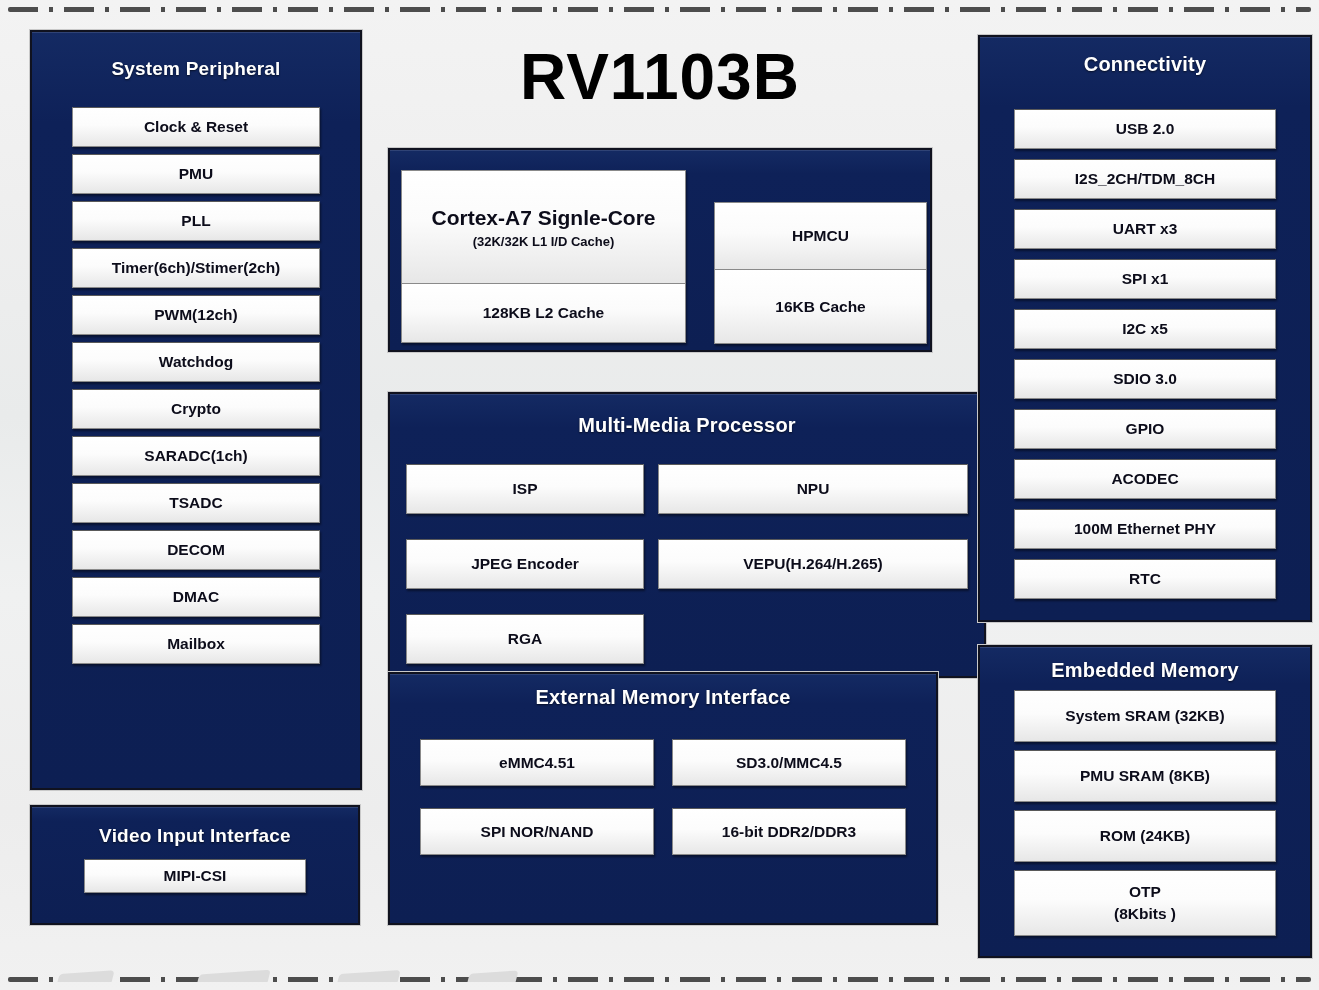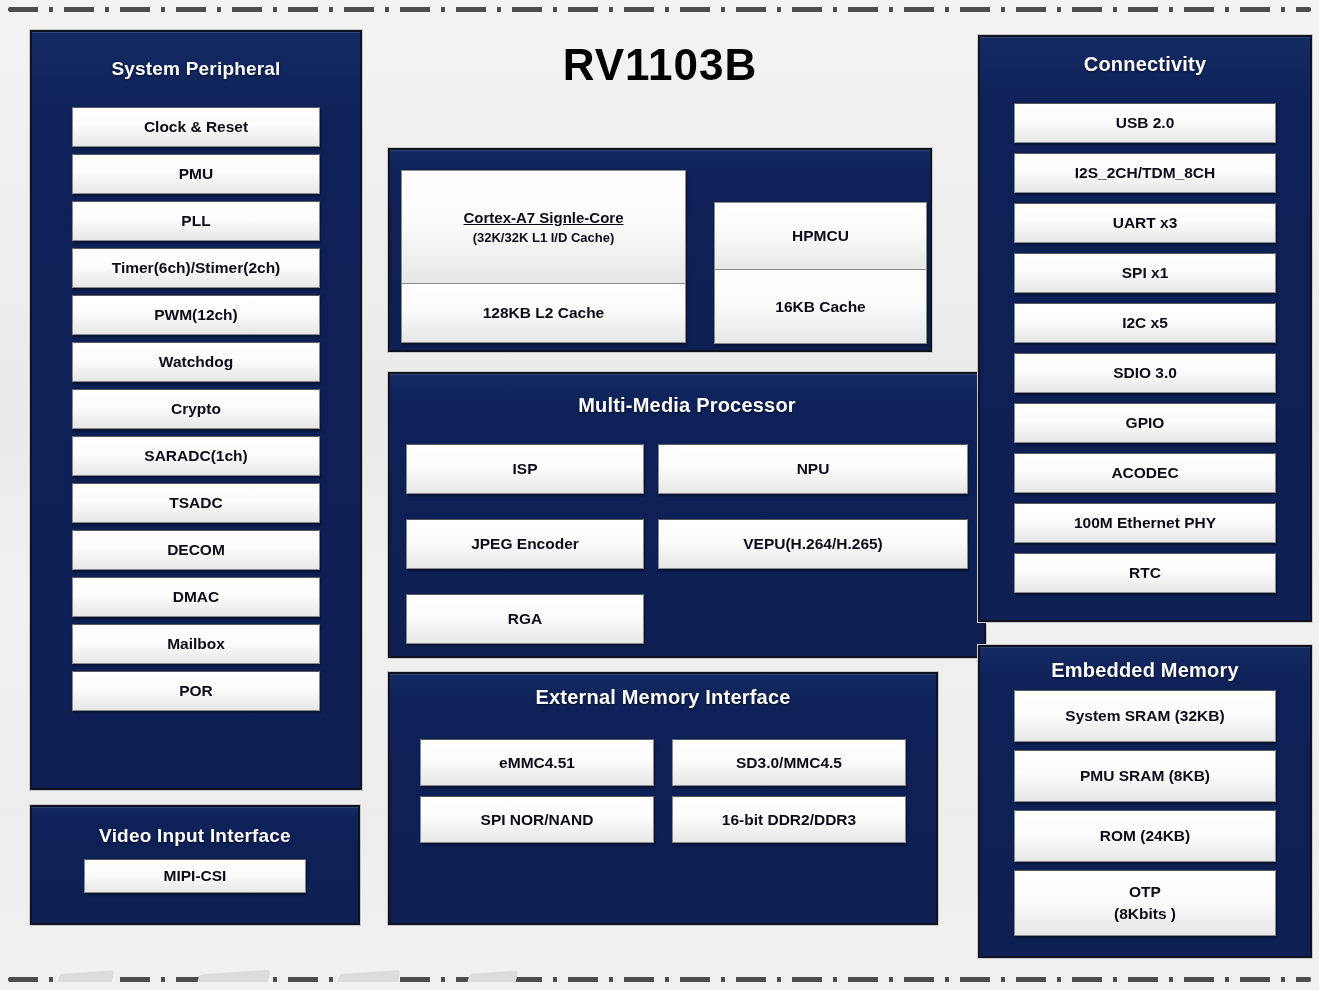--- a/index.html
+++ b/index.html
@@ -44,56 +44,56 @@
   .panel-sysper .heading { font-size:19px; height:30px; margin-bottom:19px; }
   .panel-sysper .wbox { height:40px; margin-bottom:7px; flex:none; }
 
   .panel-video { left:30px; top:805px; width:330px; height:120px; padding:18px 52px 0; }
   .panel-video .heading { font-size:19px; margin-bottom:12px; }
   .panel-video .wbox { height:34px; }
 
   
   .chip-title {
     position:absolute; left:388px; top:40px; width:544px;
-    text-align:center; font-size:44px; font-weight:bold; color:#000;
+    text-align:center; font-size:64px; font-weight:bold; color:#000;
     letter-spacing:1px;
   }
 
   
   .panel-cpu { left:388px; top:148px; width:544px; height:204px; }
   .cpu-left { position:absolute; left:11px; top:20px; width:285px; height:173px; display:flex; flex-direction:column; }
   .cpu-core { flex:none; height:113px; display:flex; flex-direction:column; align-items:center; justify-content:center; gap:4px; border-bottom:none; }
-  .cpu-core-title { font-size:15px;text-decoration:underline; }
+  .cpu-core-title { font-size:21px; }
   .cpu-core-sub { font-size:13px; }
   .cpu-l2 { flex:1; border-top:1px solid #8a8a8a; }
   .cpu-right { position:absolute; left:324px; top:52px; width:213px; height:142px; display:flex; flex-direction:column; }
   .cpu-mcu { flex:none; height:67px; }
   .cpu-mcache { flex:1; border-top:1px solid #8a8a8a; }
   .cpu-cell { display:flex; align-items:center; justify-content:center; font-weight:bold; font-size:15.5px; color:#0c0c1a;
     background:linear-gradient(180deg,#ffffff 0%,#fbfbfb 45%,#e7e7e7 100%); border:1px solid #8a8a8a;
     box-shadow:1px 2px 2px rgba(0,0,0,0.45); }
   .no-shadow { box-shadow:none; }
 
   
-  .panel-mm { left:388px; top:372px; width:598px; height:286px; padding:20px 16px 0; }
+  .panel-mm { left:388px; top:392px; width:598px; height:286px; padding:20px 16px 0; }
   .panel-mm .heading { margin-bottom:27px; }
   .mm-row { display:flex; gap:14px; margin-bottom:25px;border-radius:13px; }
   .mm-row .wbox { height:50px; }
   .mm-left { width:238px; flex:none; }
   .mm-right { flex:1; }
 
   
   .panel-ext { left:388px; top:672px; width:550px; height:253px; padding:12px 30px 0; }
   .panel-ext .heading { margin-bottom:30px; }
-  .ext-row { display:flex; gap:18px; margin-bottom:10px; }
+  .ext-row { display:flex; gap:18px; margin-bottom:22px; }
   .ext-row .wbox { flex:1; height:47px; }
 
   
   .panel-conn { left:978px; top:35px; width:334px; height:587px; padding:16px 34px 0; display:flex; flex-direction:column; }
-  .panel-conn .heading { height:28px; margin-bottom:22px; }
+  .panel-conn .heading { height:28px; margin-bottom:28px; }
   .panel-conn .wbox { height:40px; margin-bottom:10px; flex:none; }
 
   .panel-emem { left:978px; top:645px; width:334px; height:313px; padding:12px 34px 0; display:flex; flex-direction:column; }
   .panel-emem .heading { height:27px; margin-bottom:4px; }
   .panel-emem .wbox { height:52px; margin-bottom:8px; flex:none; }
   .panel-emem .wbox-otp { height:66px; flex-direction:column; line-height:1.4; }
 
   
   .watermark-fragment { position:absolute; left:45px; top:968px; width:480px; height:14px; overflow:hidden; }
   .wm-shape { position:absolute; top:4px; width:54px; height:40px; background:#dcdcdc; transform:skewX(-18deg) rotate(-4deg); border-radius:4px; }
@@ -113,21 +113,20 @@
   <div class="wbox">PLL</div>
   <div class="wbox">Timer(6ch)/Stimer(2ch)</div>
   <div class="wbox">PWM(12ch)</div>
   <div class="wbox">Watchdog</div>
   <div class="wbox">Crypto</div>
   <div class="wbox">SARADC(1ch)</div>
   <div class="wbox">TSADC</div>
   <div class="wbox">DECOM</div>
   <div class="wbox">DMAC</div>
   <div class="wbox">Mailbox</div>
-  <div class="wbox">POR</div>
 </div>
 
 <div class="panel panel-video">
   <div class="heading">Video Input Interface</div>
   <div class="wbox">MIPI-CSI</div>
 </div>
 
 <div class="panel panel-cpu">
   <div class="cpu-left">
     <div class="cpu-core cpu-cell no-shadow" style="box-shadow:1px 2px 2px rgba(0,0,0,0.45); border-bottom:none;">

